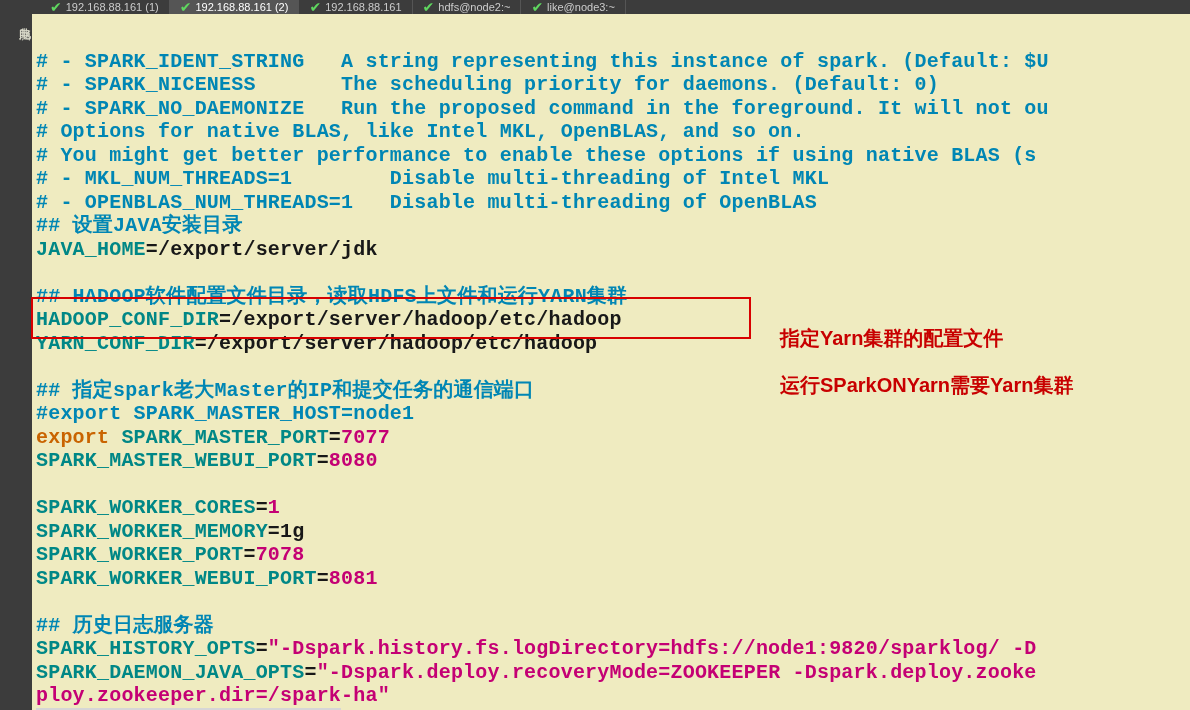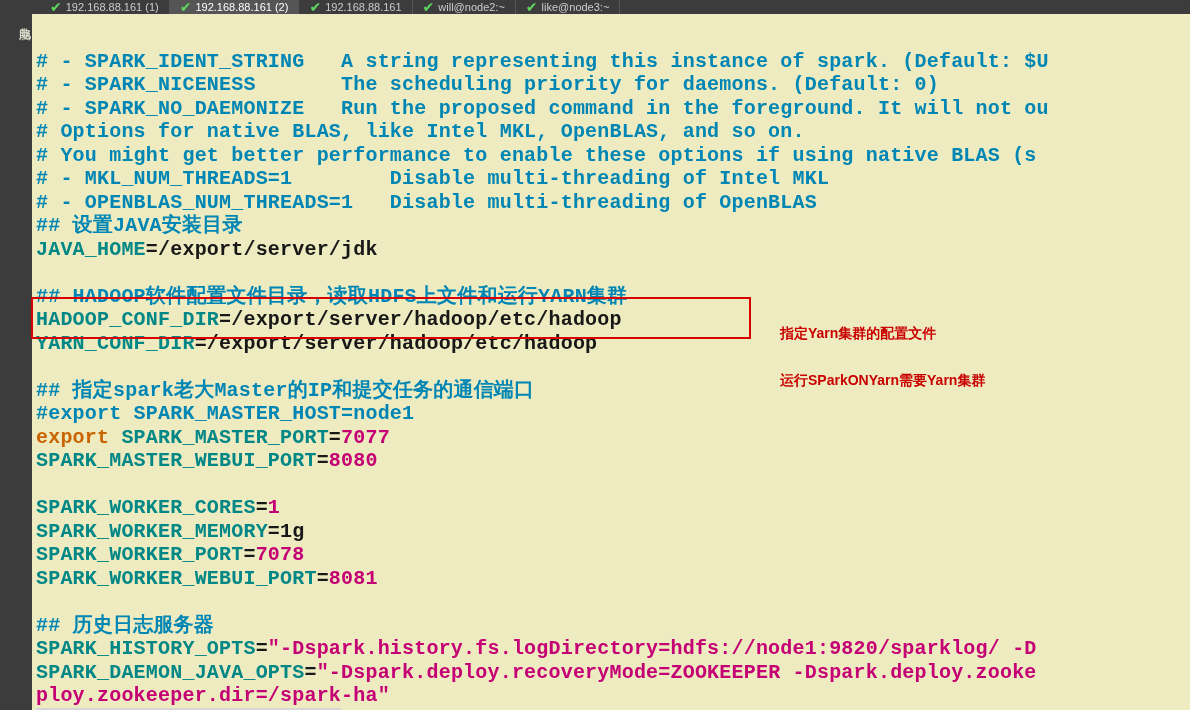--- a/index.html
+++ b/index.html
@@ -74,21 +74,21 @@
   .redbox {
     position: absolute;
     border: 2px solid #d80000;
     background: transparent;
     pointer-events: none;
   }
   .anno {
     position: absolute;
     color: #c80000;
     font-family: "Microsoft YaHei", Arial, sans-serif;
-    font-size: 14px;
+    font-size: 20px;
     font-weight: bold;
   }
 </style>
 </head>
 <body>
 
 <div class="tabbar">
   <div class="tab">
       <span class="dot">✔</span>
       <span>192.168.88.161 (1)</span>
@@ -96,21 +96,21 @@
   <div class="tab active">
       <span class="dot">✔</span>
       <span>192.168.88.161 (2)</span>
     </div>
   <div class="tab">
       <span class="dot">✔</span>
       <span>192.168.88.161</span>
     </div>
   <div class="tab">
       <span class="dot">✔</span>
-      <span>will@node2:~</span>
+      <span>hdfs@node2:~</span>
     </div>
   <div class="tab">
       <span class="dot">✔</span>
       <span>like@node3:~</span>
     </div>
 </div>
 
 <div class="sidebar">
   <span>此电脑</span>
 </div>

